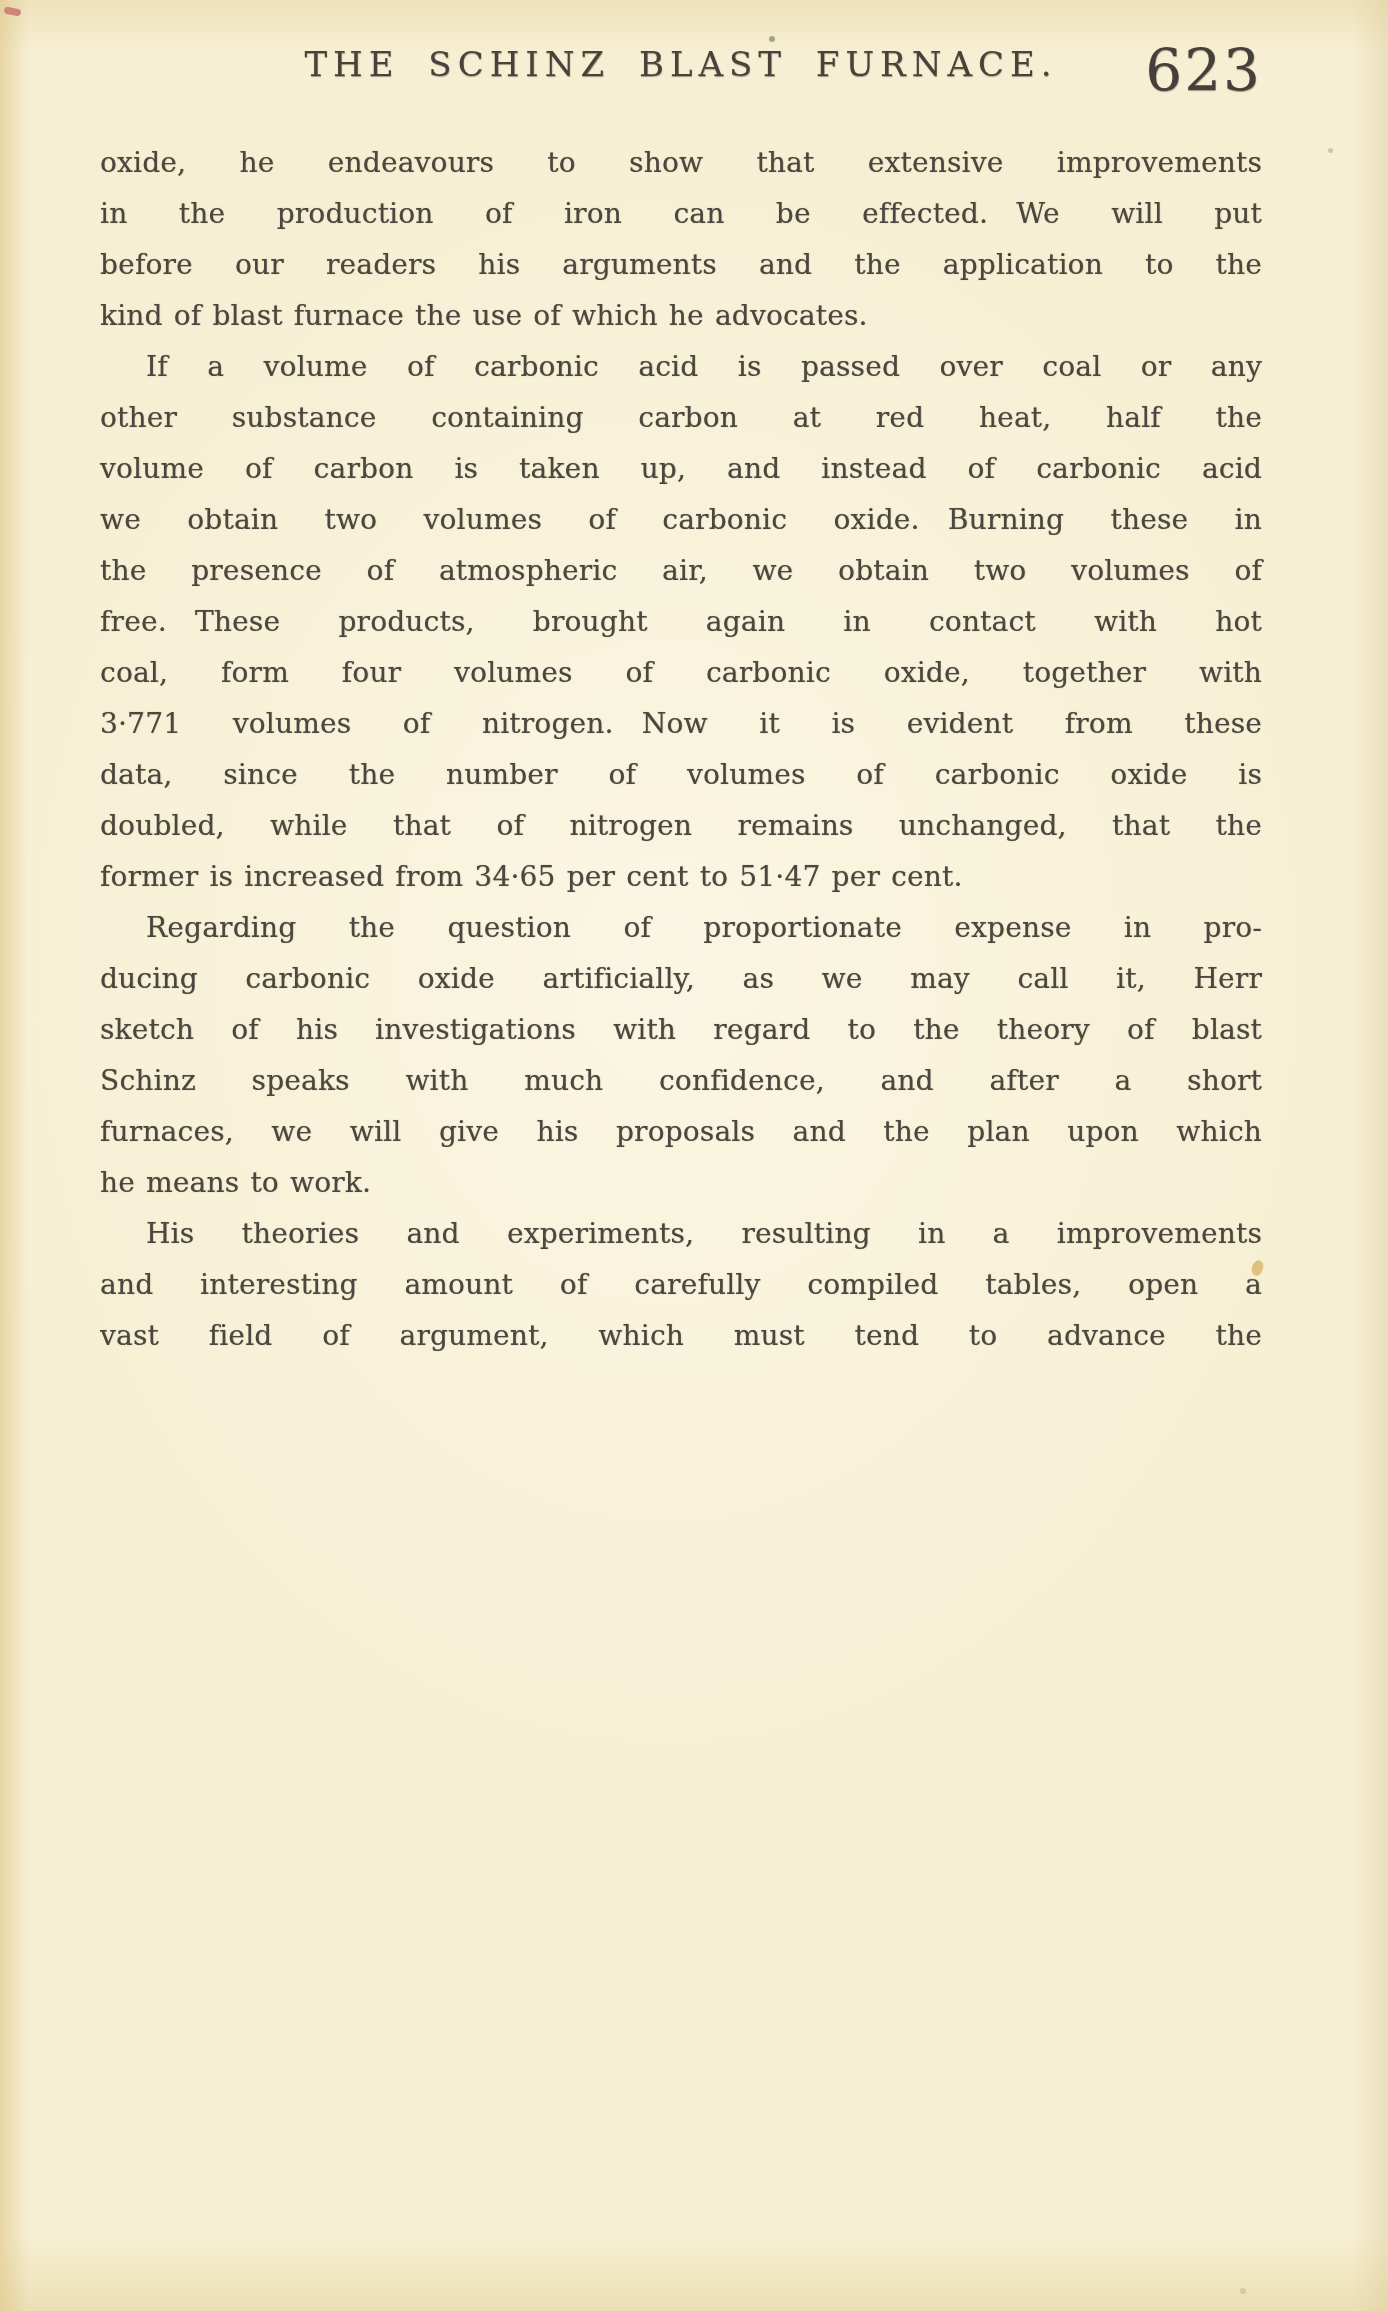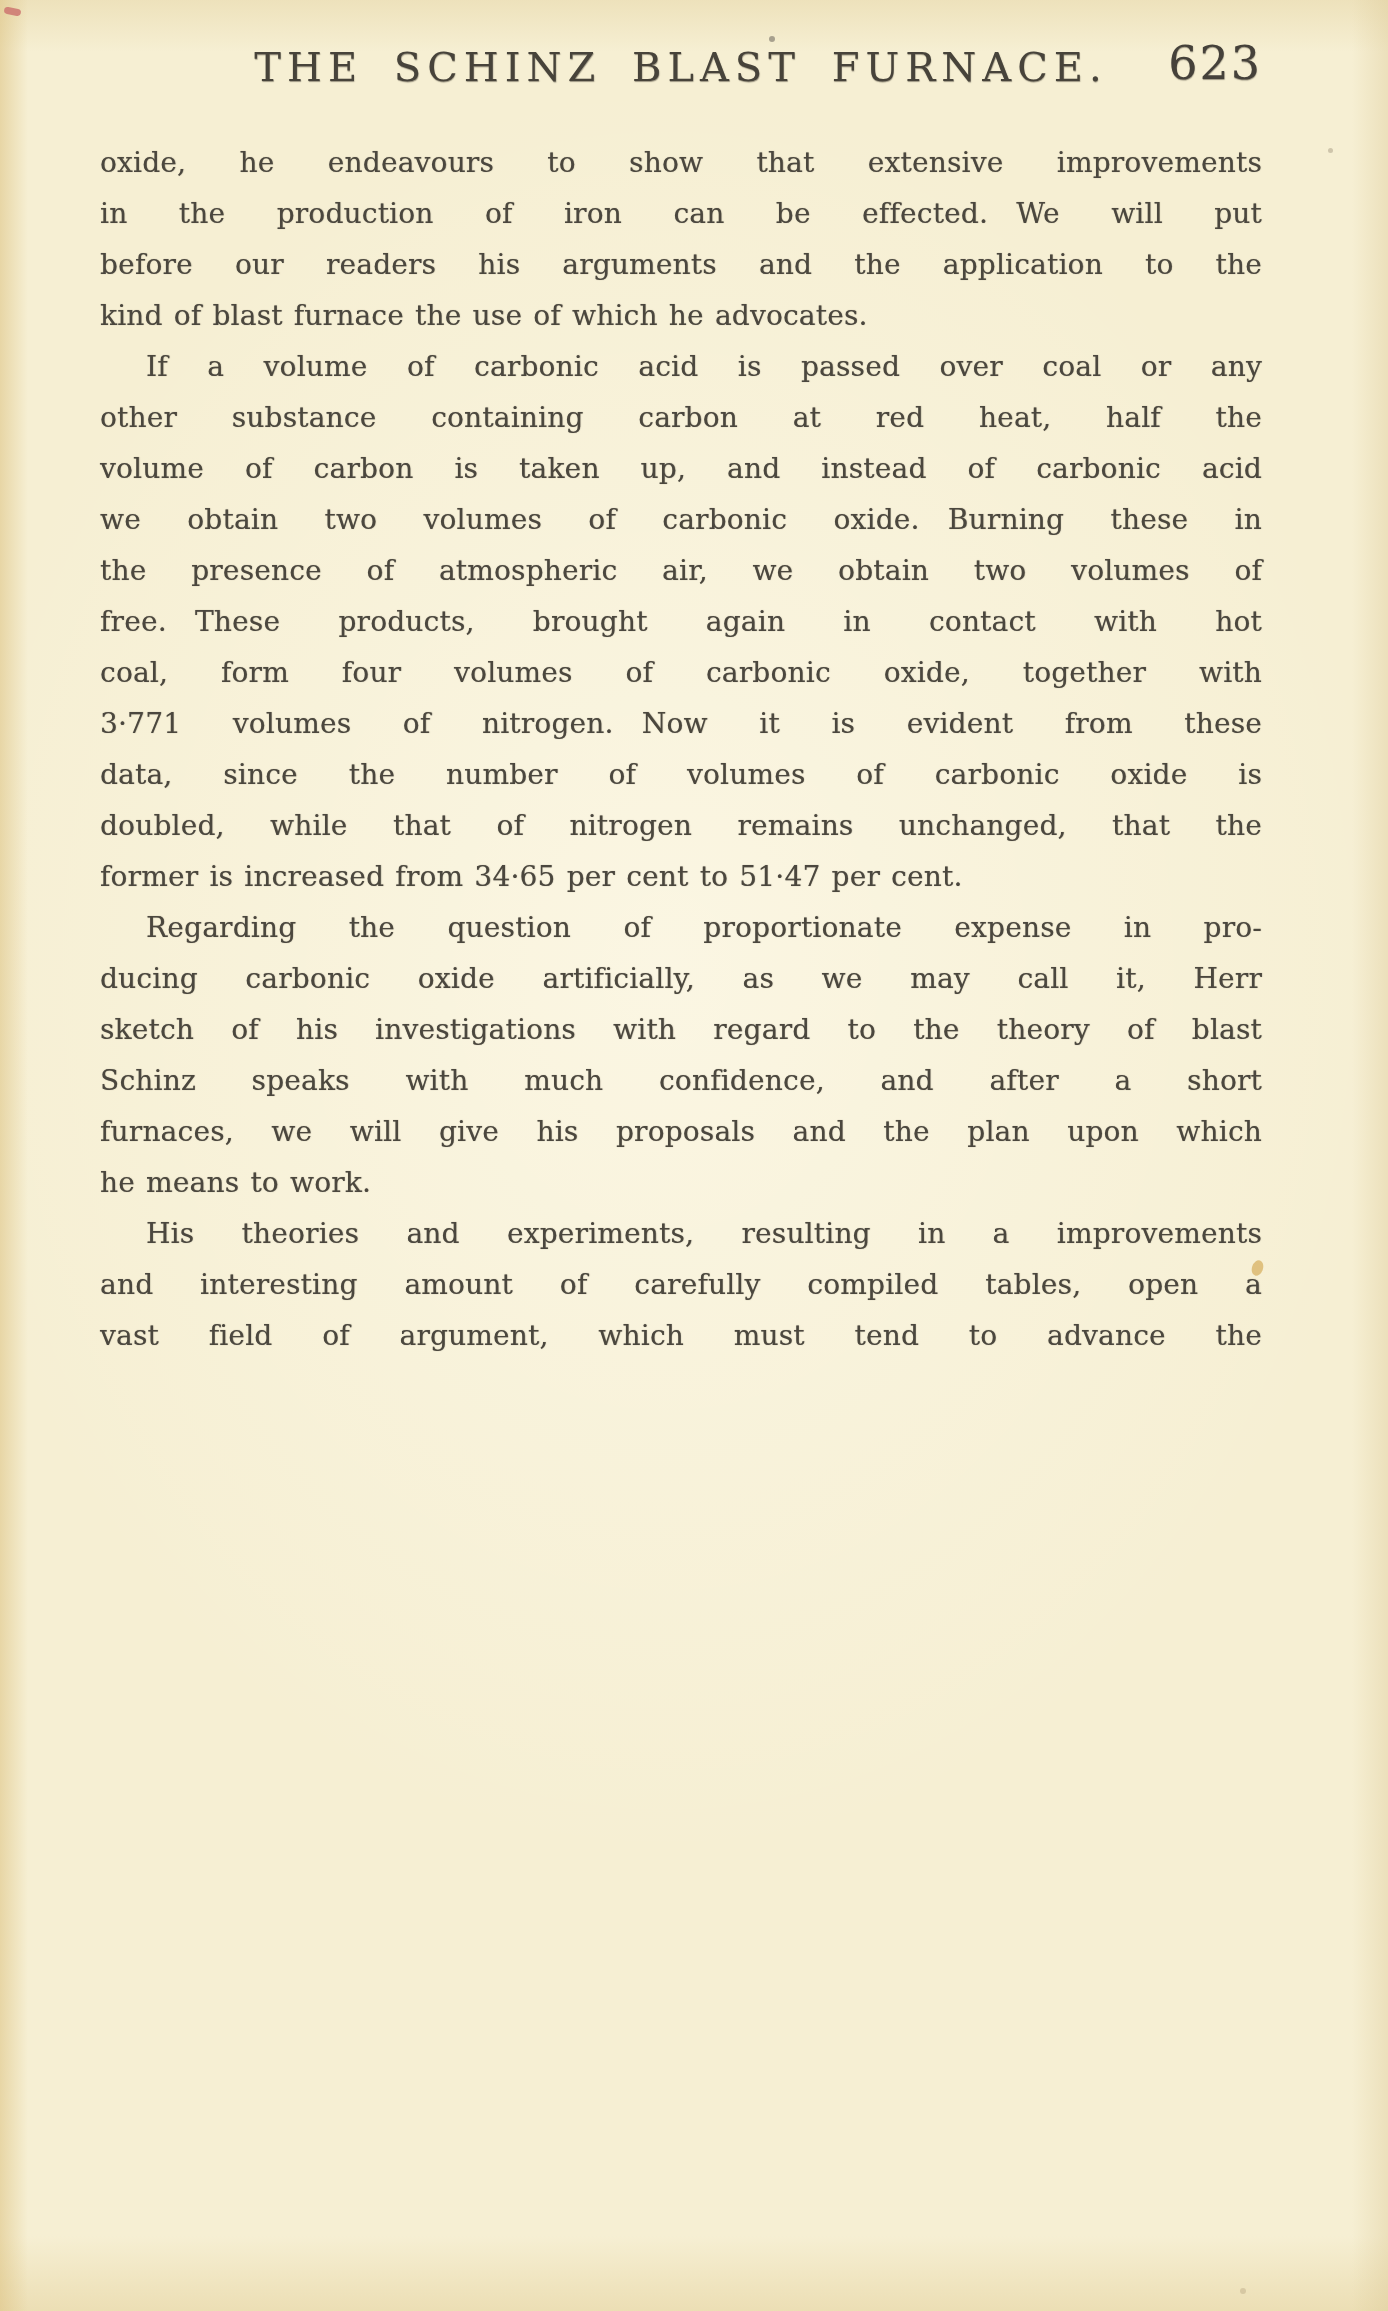--- a/index.html
+++ b/index.html
@@ -21,32 +21,32 @@
   .header {
     position: absolute;
     top: 44px;
     left: 100px;
     right: 126px;
     height: 50px;
     text-align: center;
   }
   .running-title {
     display: inline-block;
-    font-size: 40px;
+    font-size: 34px;
     letter-spacing: 6px;
     word-spacing: 12px;
     color: #47433a;
     text-shadow: 0.4px 0.5px 1px rgba(70,64,52,0.5);
     white-space: nowrap;
   }
   .page-number {
     position: absolute;
     right: 0;
     top: -8px;
-    font-size: 46px;
+    font-size: 58px;
     color: #45413a;
     letter-spacing: 2px;
     text-shadow: 0.4px 0.5px 1px rgba(70,64,52,0.5);
   }
   .body-text {
     position: absolute;
     left: 100px;
     top: 137px;
     width: 1162px;
   }

